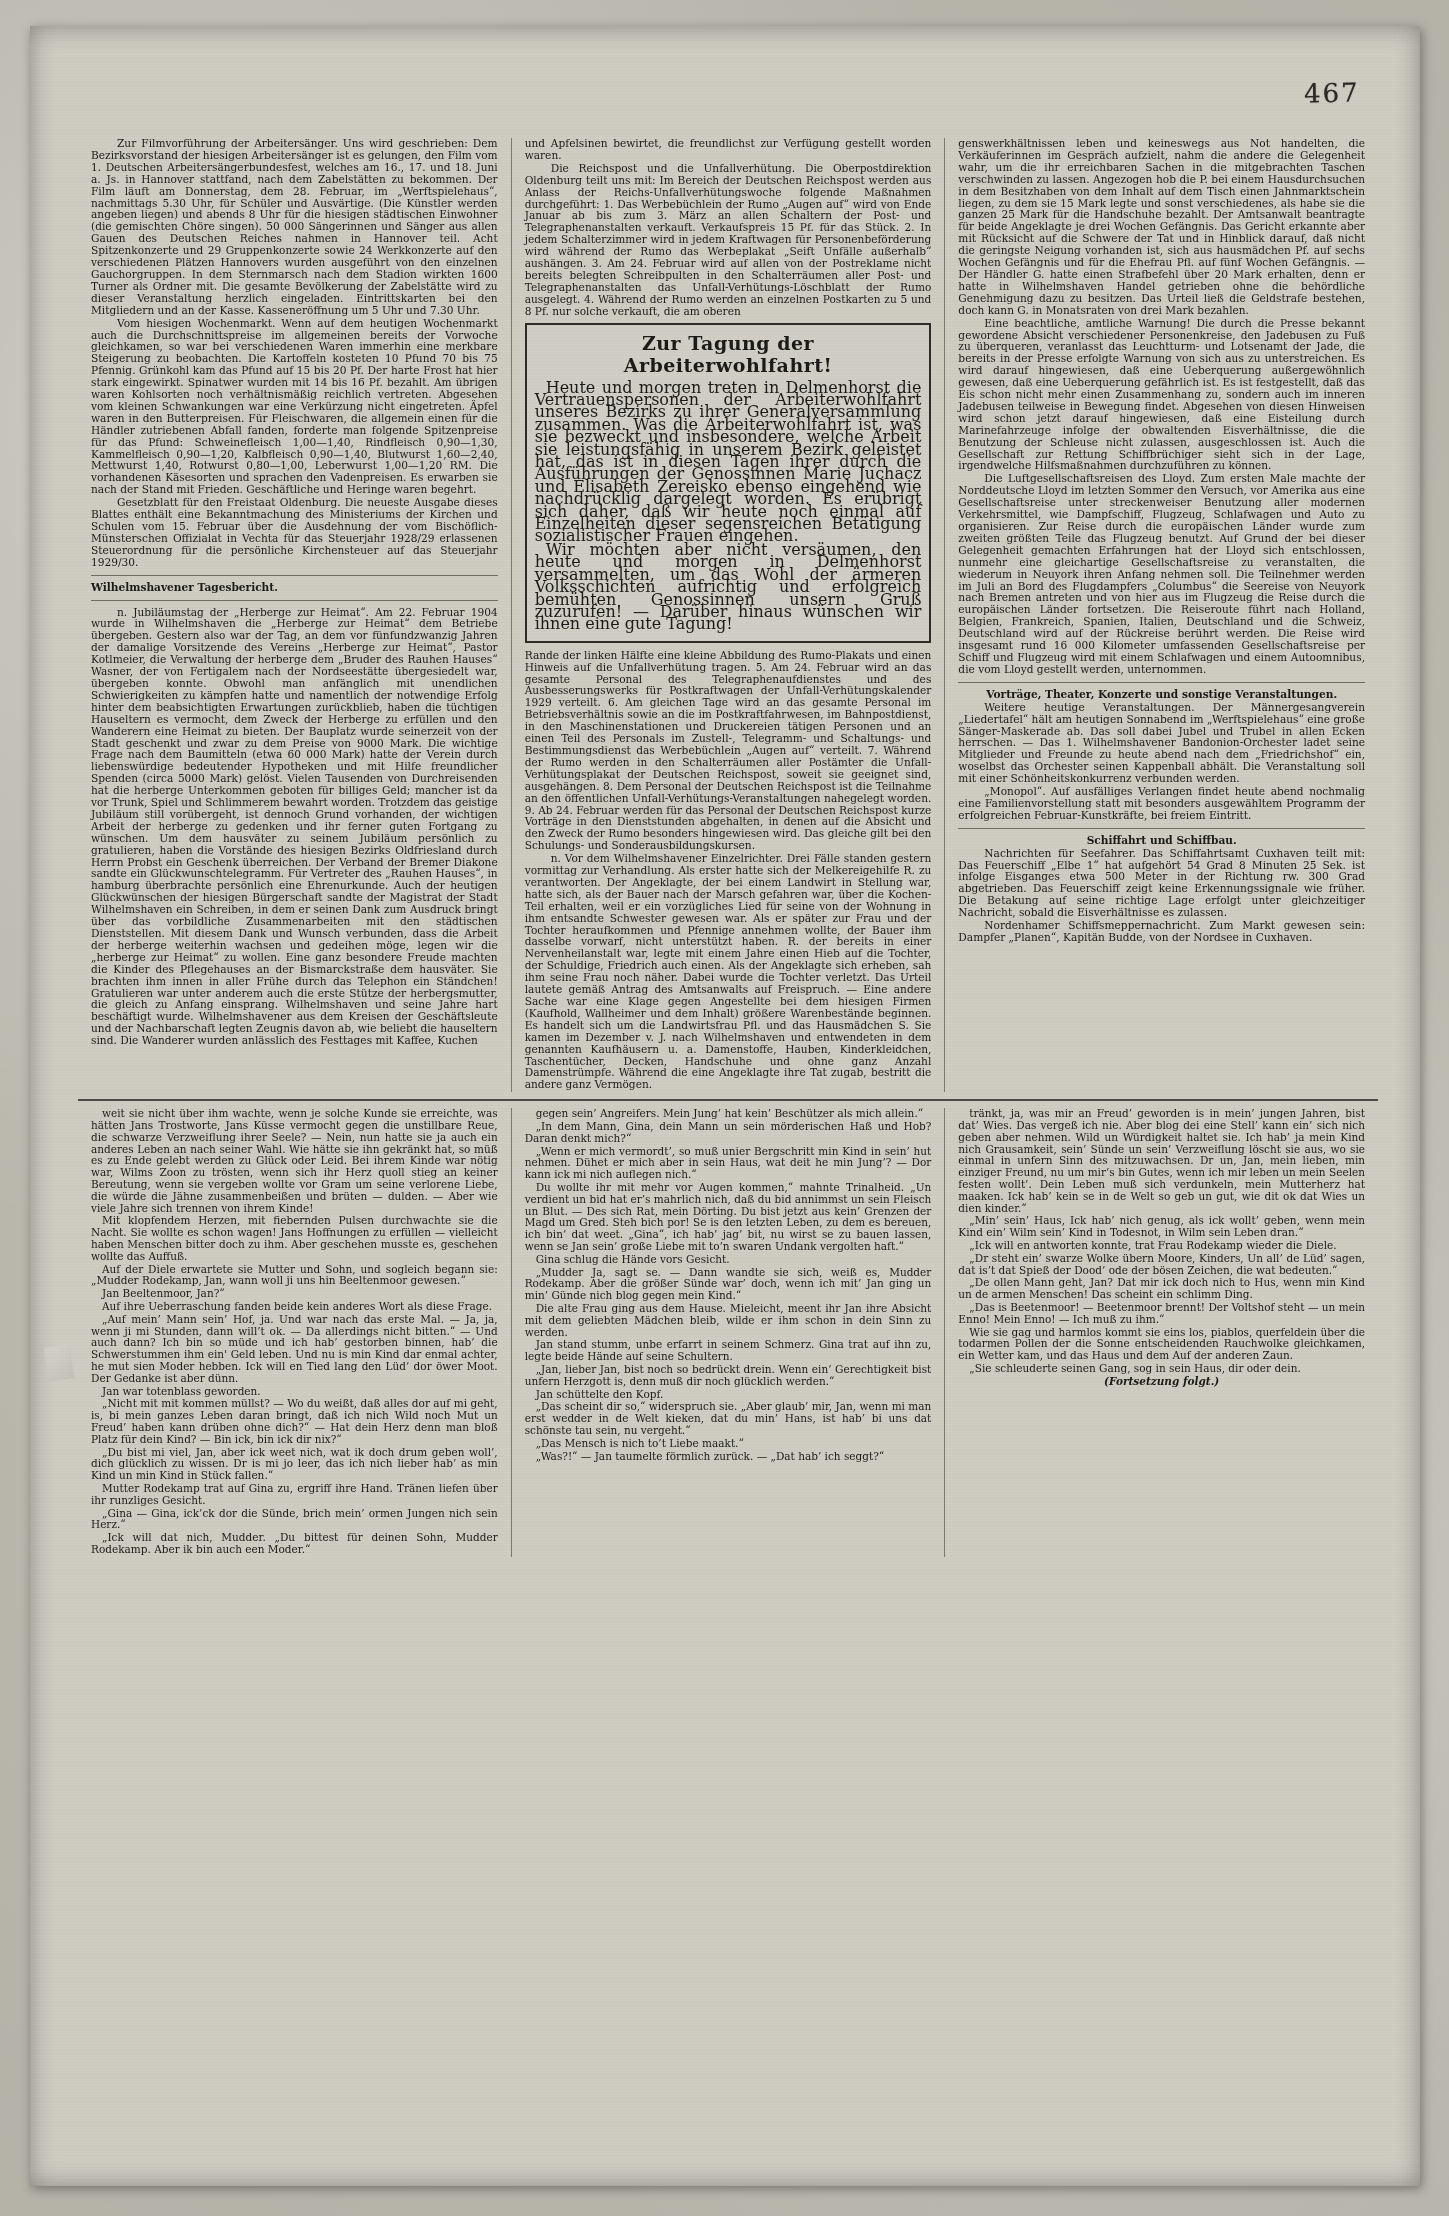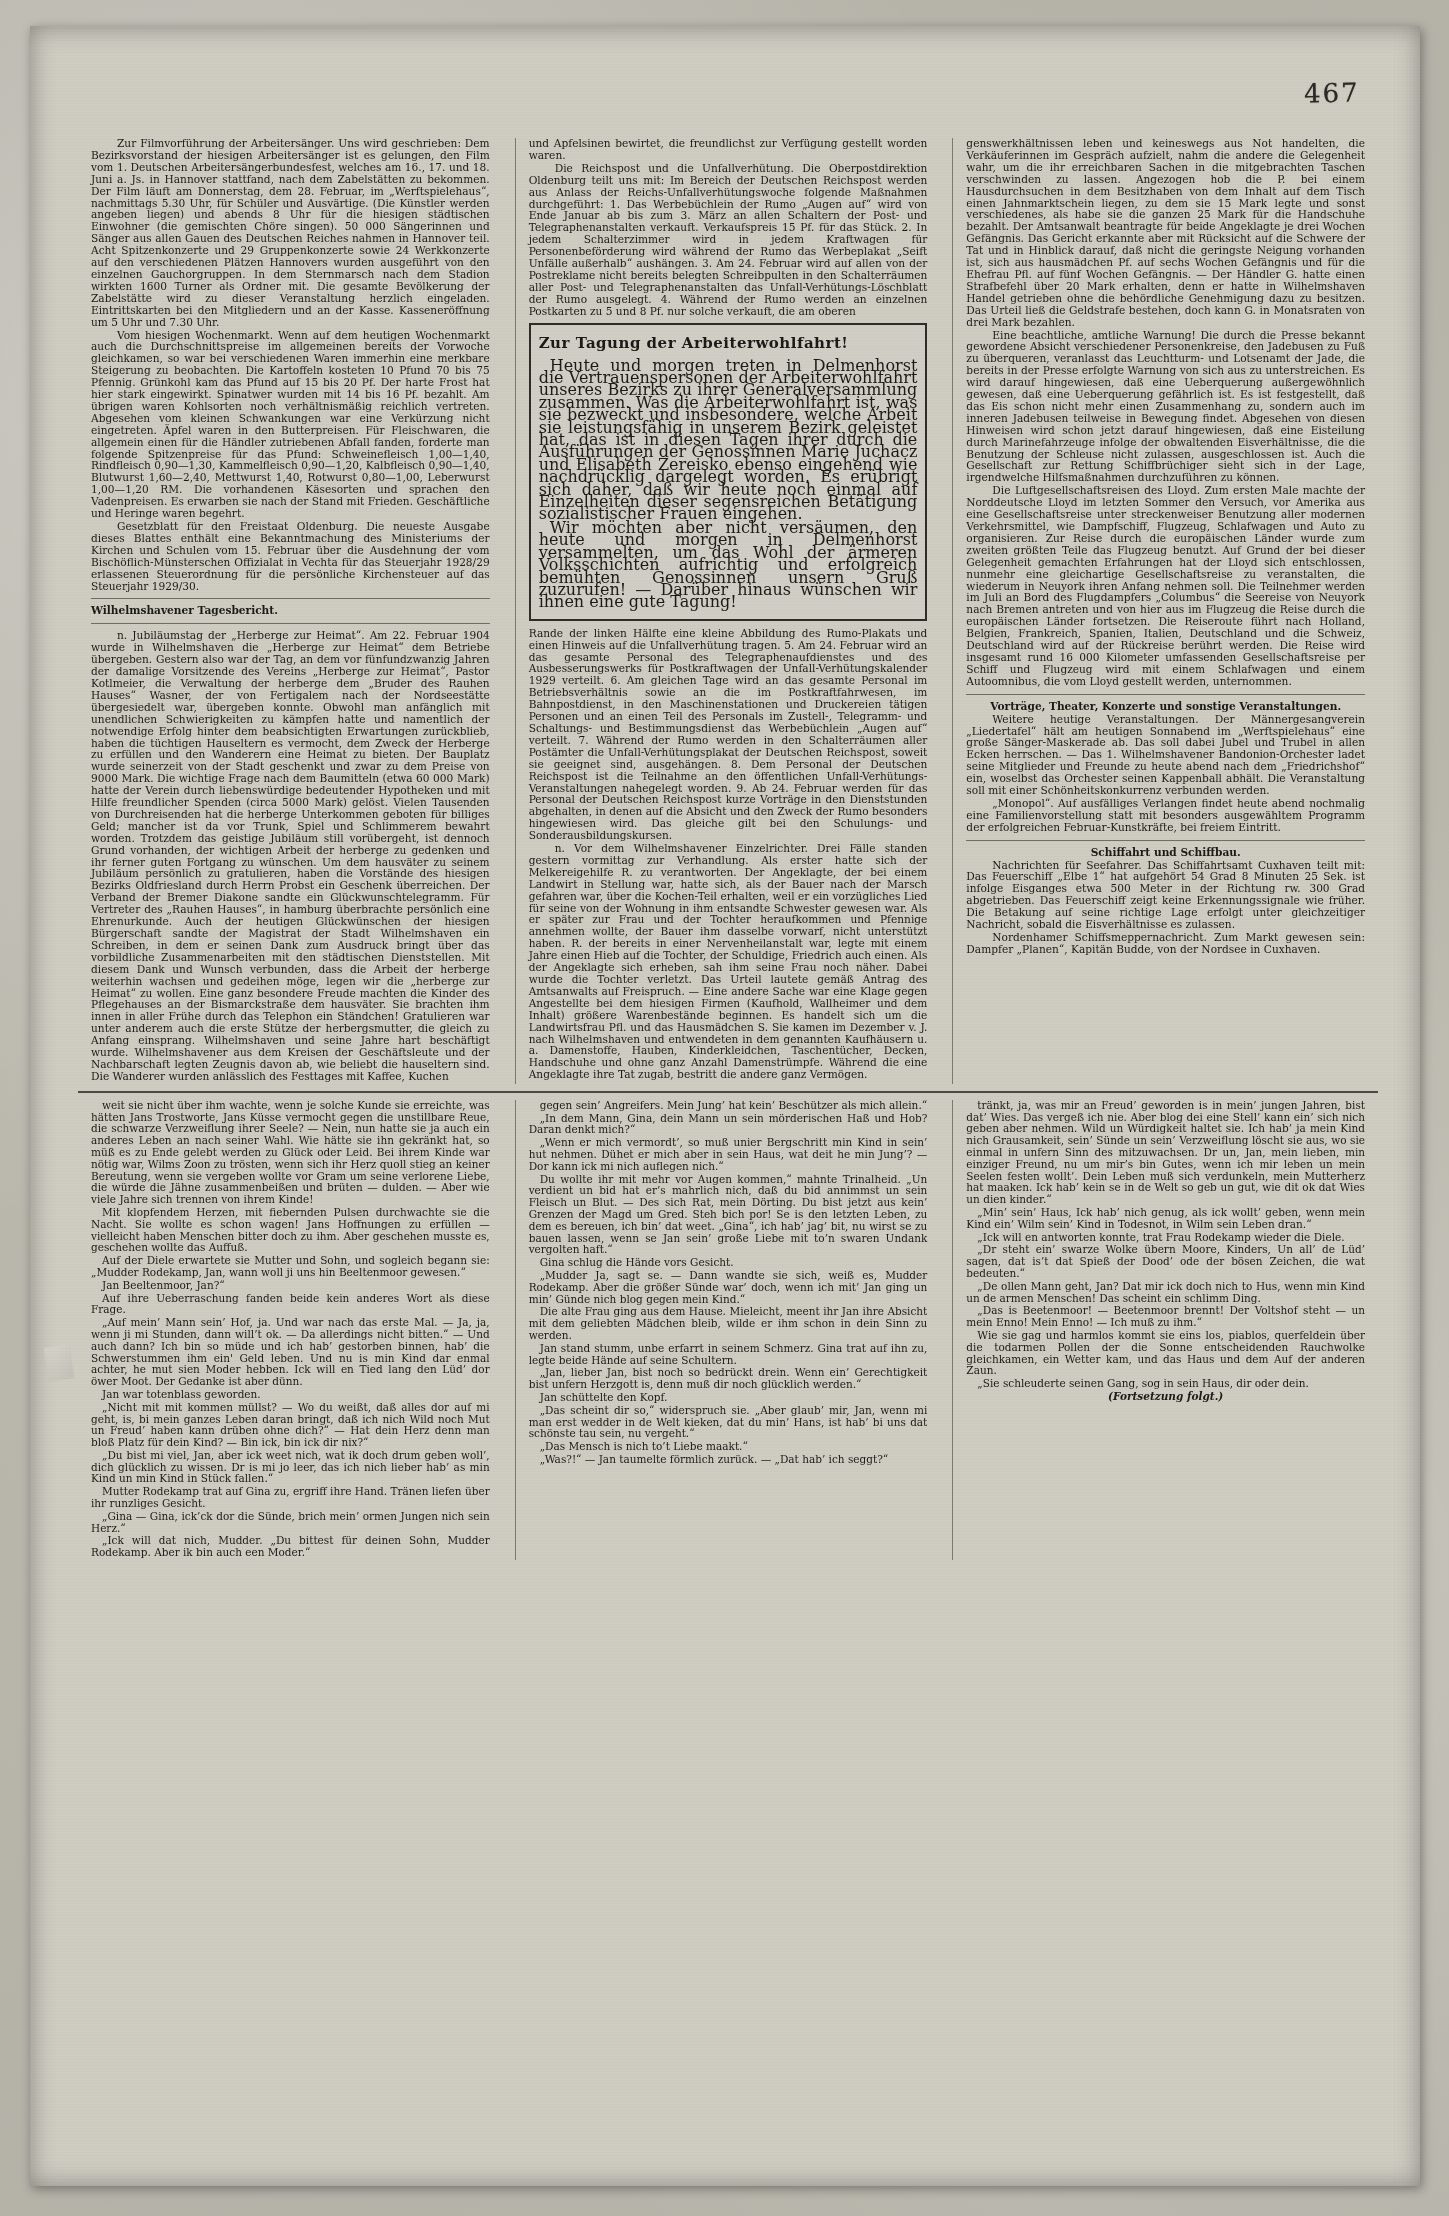--- a/index.html
+++ b/index.html
@@ -29,41 +29,41 @@
   }
   .folio{
     position:absolute;right:60px;top:52px;
     font-family:"DejaVu Serif",serif;font-size:26px;color:#2a2a26;
     letter-spacing:2px;transform:rotate(-1.2deg);
     text-shadow:0 0 1px rgba(0,0,0,.5);
   }
   
   .content{position:absolute;left:48px;top:112px;width:1300px;height:2010px;}
   .band{position:relative;width:100%;}
-  .cols{display:flex;gap:12px;}
+  .cols{display:flex;gap:0;}
   .col{
     flex:1 1 0;padding:0 13px;
     font-size:10.6px;line-height:11.9px;text-align:justify;
     color:#1b1b18;
     hyphens:auto;
   }
   .col + .col{border-left:1px solid #7c7a70;}
   .col p{margin:0 0 1px 0;text-indent:11px;}
   .col p.noind{text-indent:0;}
   .col p.lead{text-indent:26px;}
   .hr-thin{border:0;border-top:1px solid #6f6d64;margin:6px 0 6px 0;}
   .hr-thick{border:0;border-top:2px solid #4b4a44;margin:7px 0 7px 0;}
   
   .adbox{
     border:2px solid #2e2e29;padding:7px 8px 9px 8px;margin:5px 0 7px 0;
     background:rgba(255,255,255,.06);
   }
   .adbox .hl{
-    text-align:left;font-family:"DejaVu Serif",serif;font-weight:bold;
-    font-size:15px;line-height:22px;letter-spacing:.5px;margin-bottom:6px;
+    text-align:center;font-family:"DejaVu Serif",serif;font-weight:bold;
+    font-size:19px;line-height:22px;letter-spacing:.5px;margin-bottom:6px;
   }
   .adbox p{font-size:16px;line-height:12.4px;text-indent:11px;margin:0 0 1px 0;}
   .centerline{text-align:left;text-indent:0 !important;font-weight:bold;}
   .subhead{font-weight:bold;text-align:center;text-indent:0 !important;margin:3px 0 2px;}
   .sig{text-align:center;font-weight:bold;text-indent:0 !important;margin-top:4px;font-style:italic;}
   .feuilleton .col{font-size:10.5px;line-height:11.8px;}
   .corner-fold{
     position:absolute;left:16px;top:1320px;width:26px;height:34px;
     background:linear-gradient(135deg, rgba(255,255,255,.35), rgba(0,0,0,.12));
     transform:rotate(-8deg);opacity:.5;

